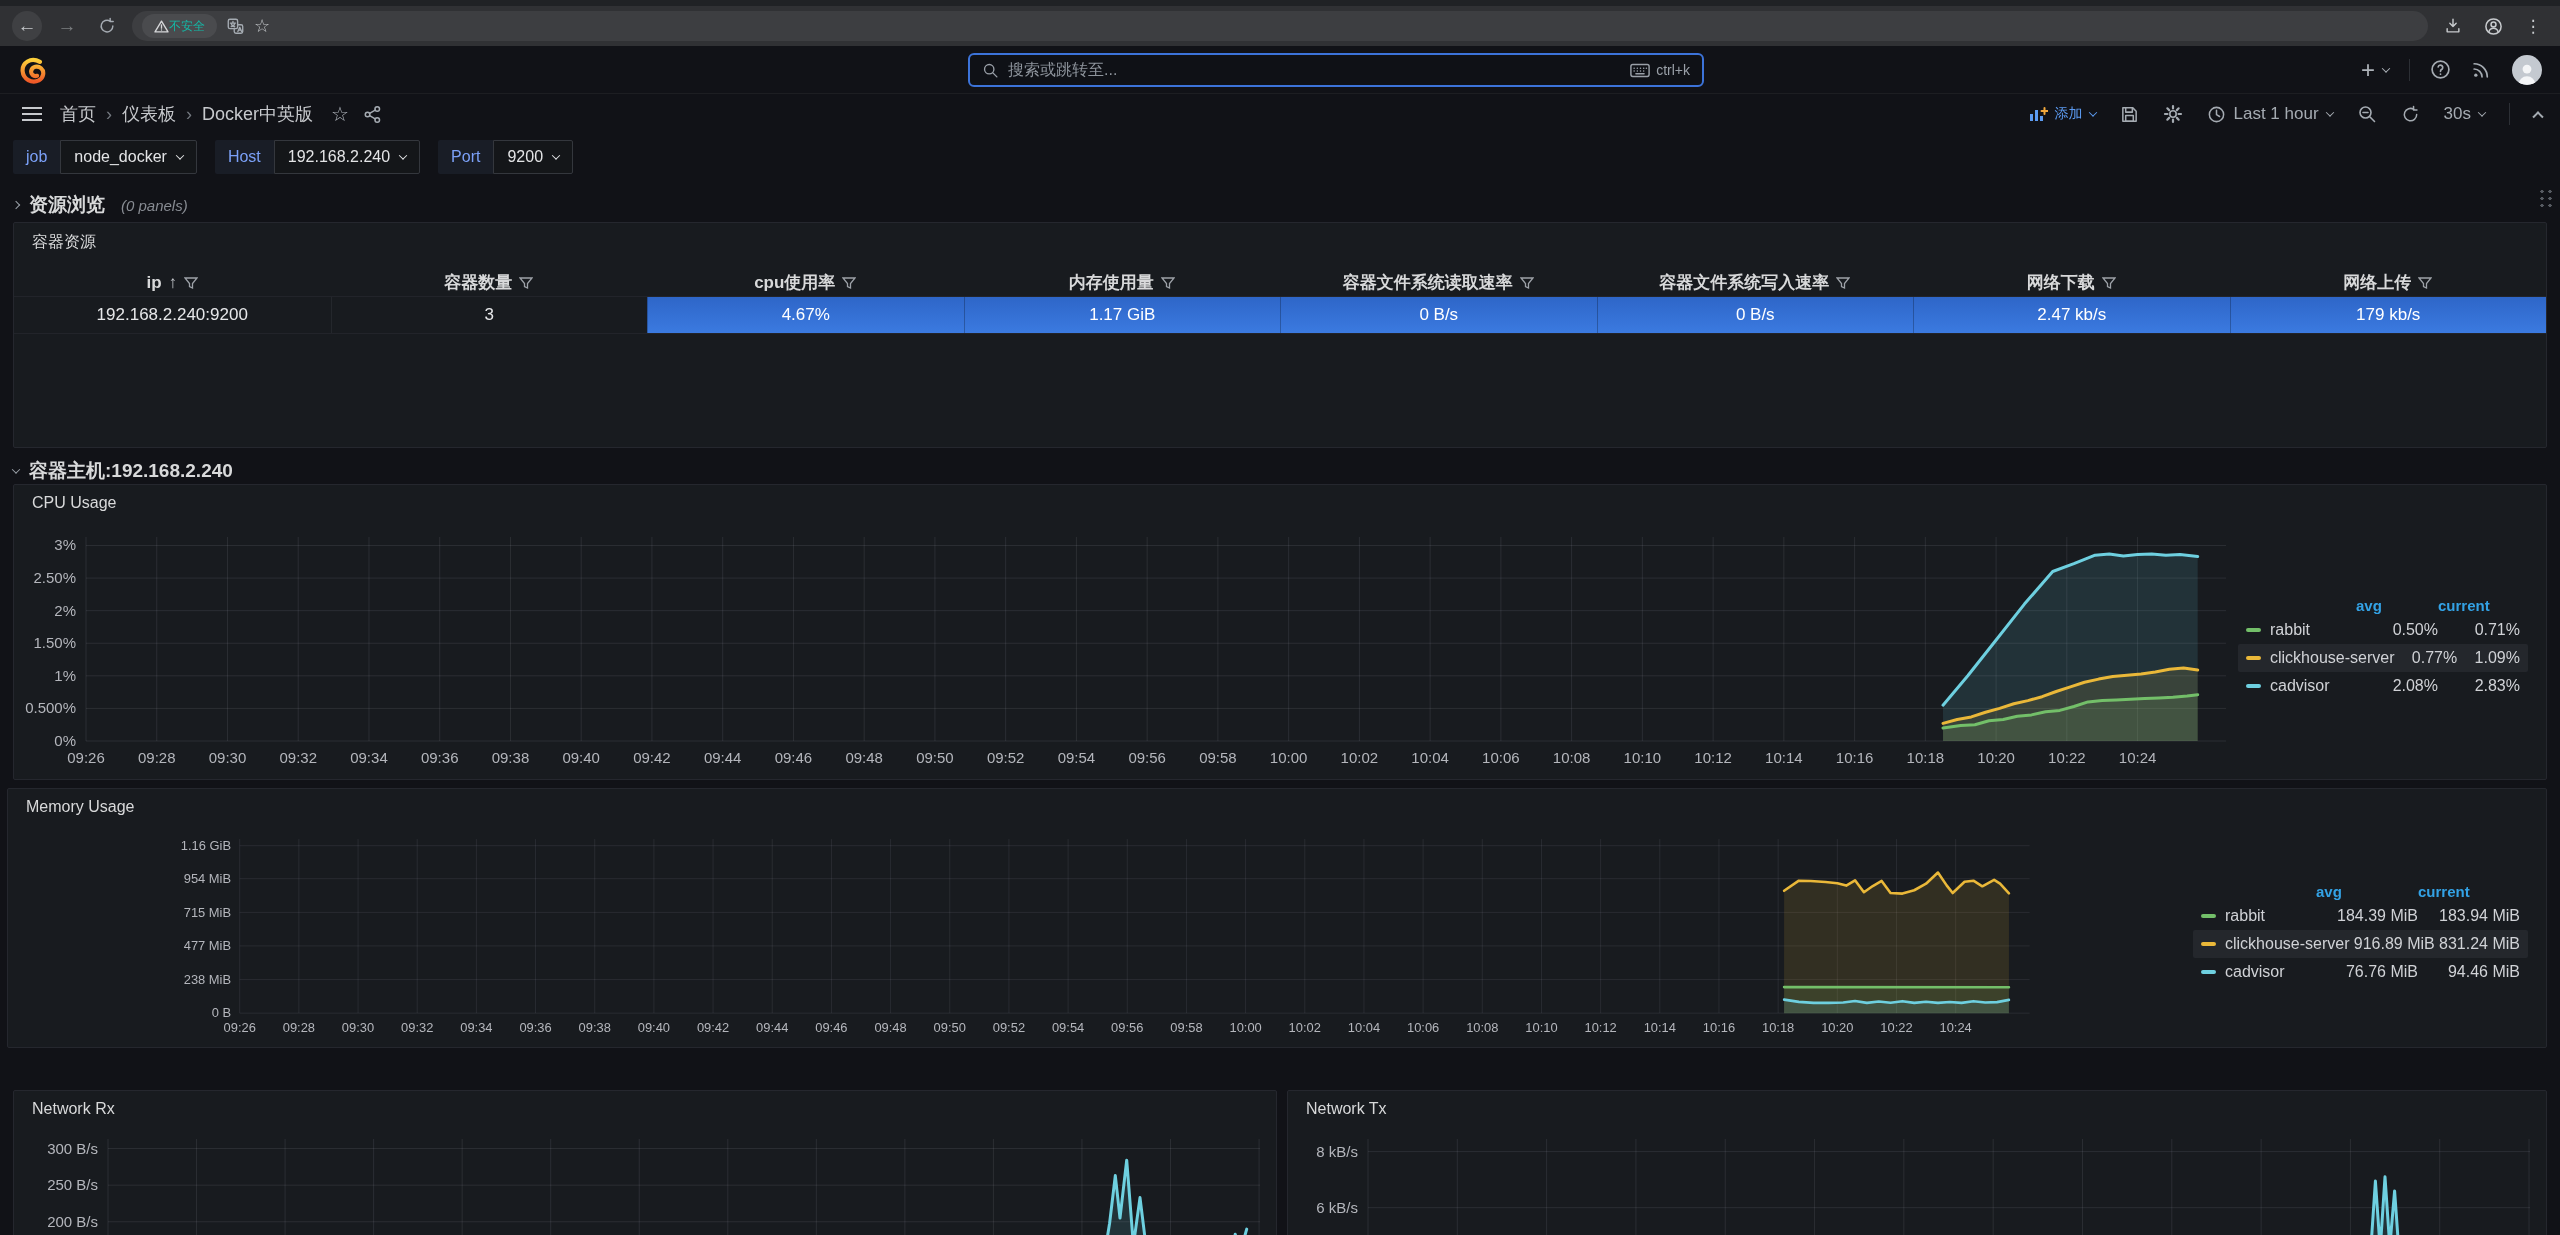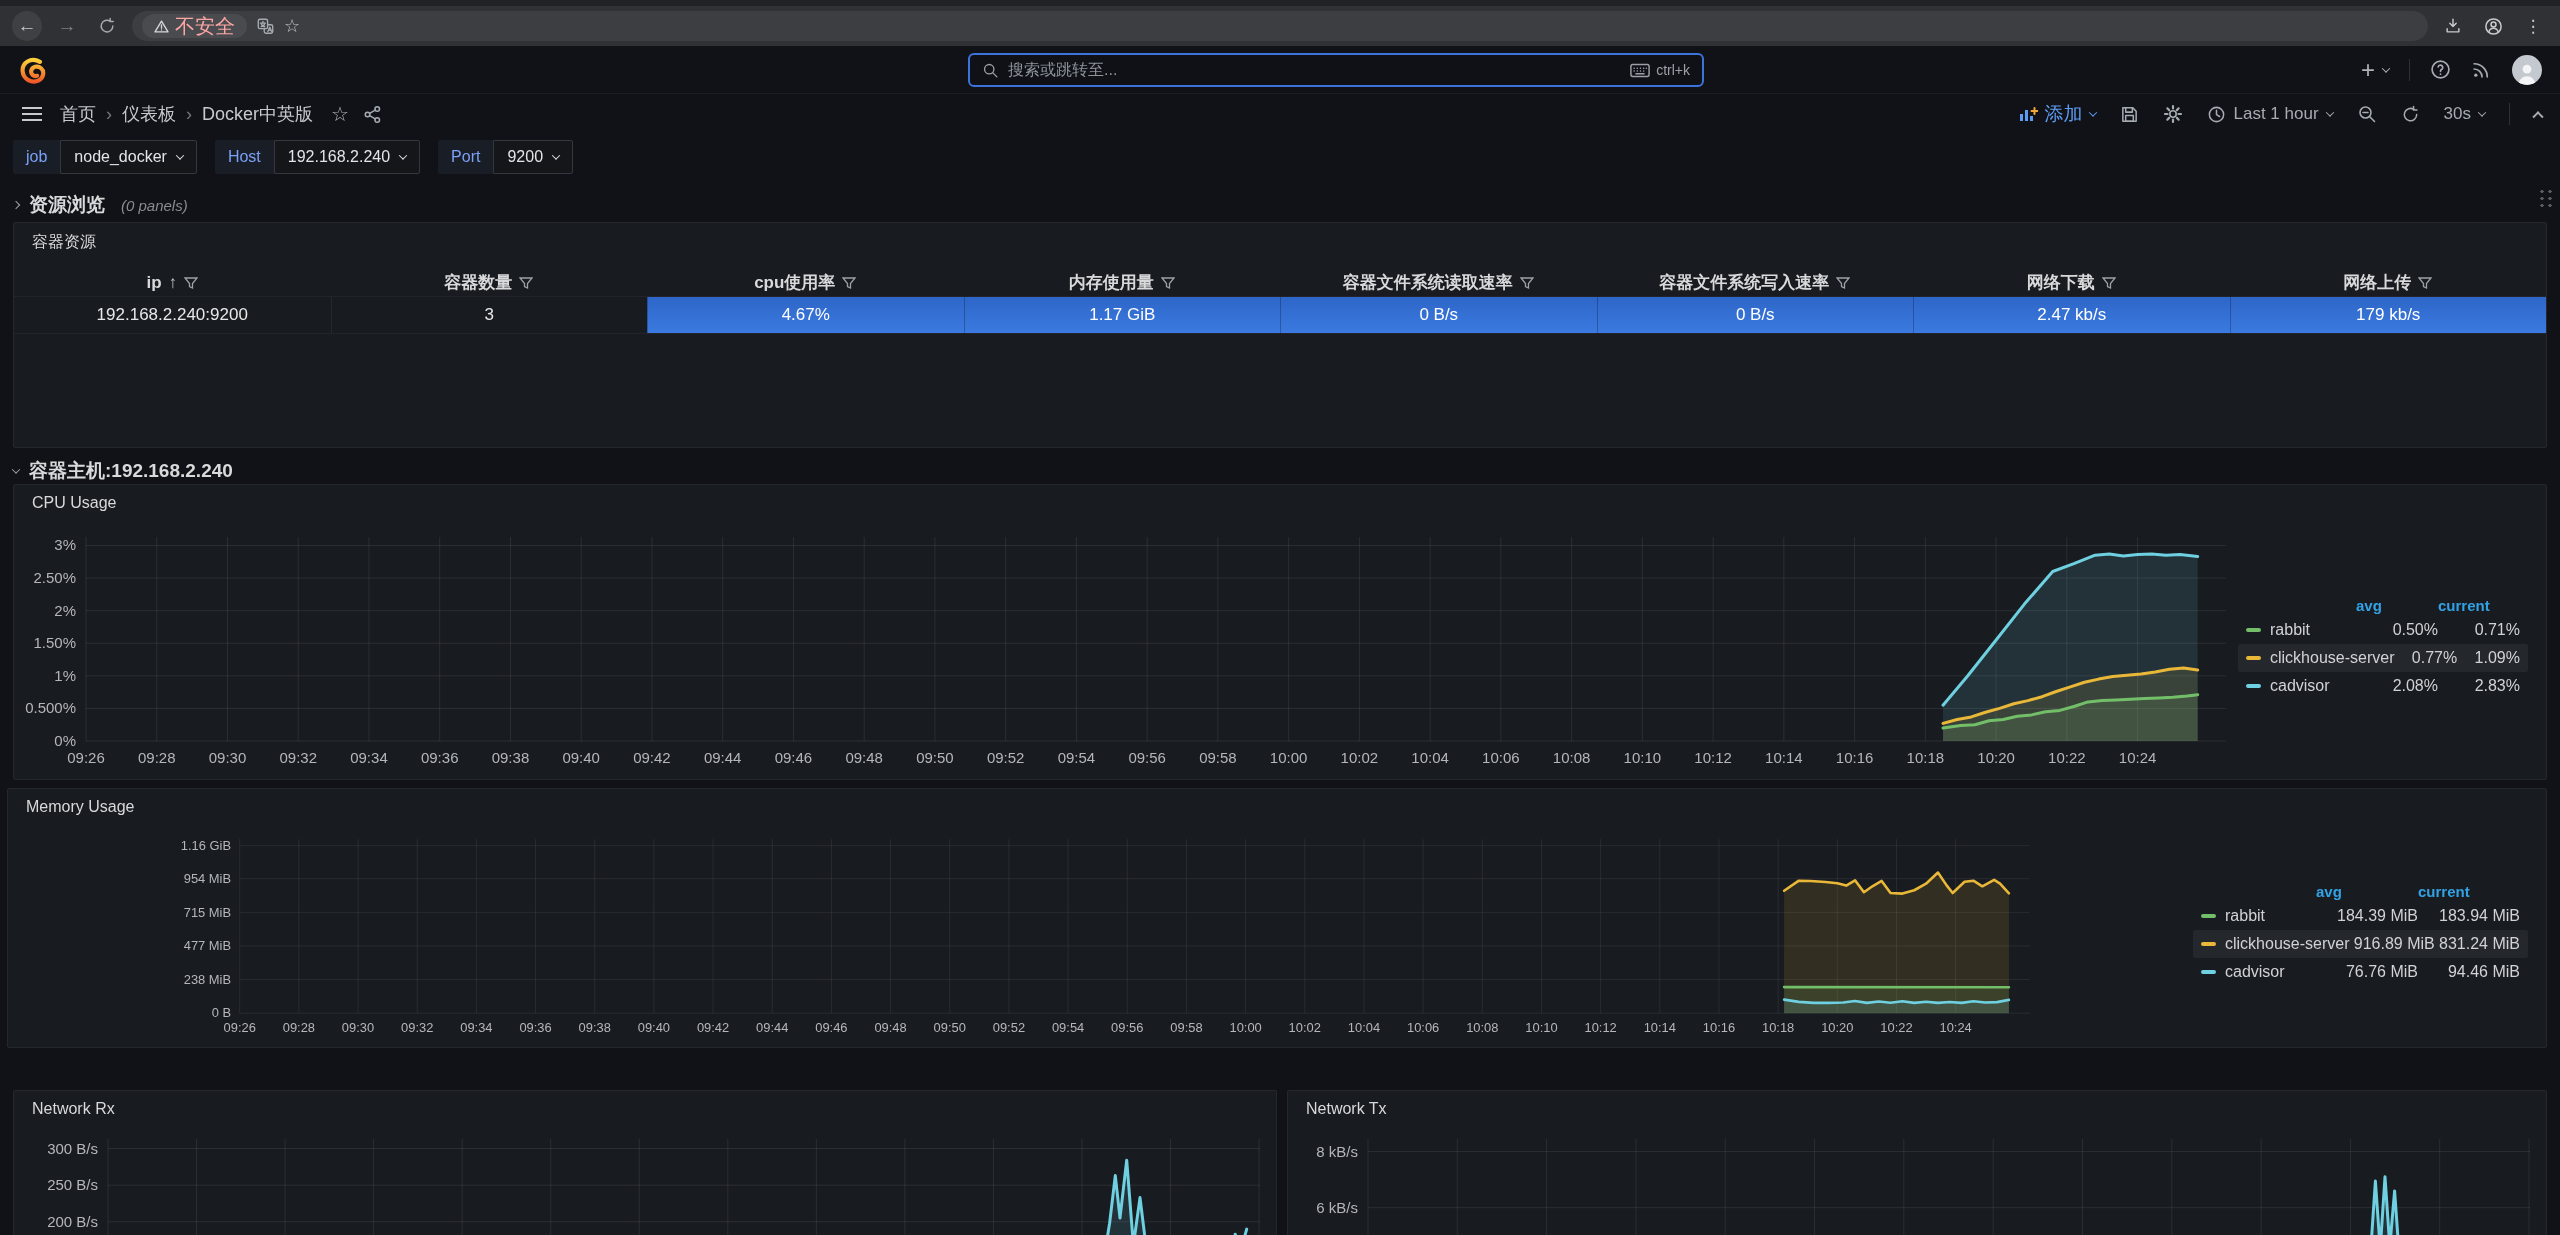--- a/index.html
+++ b/index.html
@@ -11,21 +11,21 @@
   .win-frame { top:0; left:0; width:100%; height:6px; background:#202225; }
   .browser-bar { top:6px; left:0; width:100%; height:40px; background:#303134;
     display:flex; align-items:center; padding:0 12px; gap:10px; }
   .bicon { width:30px; height:30px; border-radius:50%; display:flex; align-items:center;
     justify-content:center; color:#c7cacd; font-size:19px; flex:none; }
   .bicon.bg { background:#3f4043; }
   .bicon.dim { color:#7d8083; }
   .omnibox { flex:1; height:30px; background:#3d3e41; border-radius:15px; display:flex;
     align-items:center; padding:0 10px; gap:10px; min-width:0; }
   .sec-chip { height:24px; background:#4a4b4e; border-radius:12px; display:flex; align-items:center;
-    gap:6px; padding:0 12px; color:#fca5a5; font-size:20px; flex:none; }
+    padding:0 12px; color:#14b8a6; font-size:12px; flex:none; }
   .url { flex:1; color:#e8eaed; font-size:15px; white-space:nowrap; overflow:hidden; }
   .ob-ic { color:#c2c5c8; flex:none; display:flex; }
 
   
   .gf-nav { top:46px; left:0; width:100%; height:48px; background:#111217;
     border-bottom:1px solid rgba(255,255,255,0.05); display:flex; align-items:center; padding:0 18px; }
   .gf-logo { width:30px; height:30px; flex:none; }
   .searchbox { position:absolute; left:968px; top:7px; width:736px; height:34px;
     background:#0f1116; border:2px solid #3c73d9; border-radius:6px; display:flex;
     align-items:center; padding:0 12px; gap:9px; color:#8e949c; font-size:16px; }
@@ -38,21 +38,21 @@
 
   
   .gf-toolbar { top:94px; left:0; width:100%; height:40px; display:flex; align-items:center;
     padding:0 18px; gap:14px; color:#c7c9cd; }
   .burger { width:20px; height:2px; background:#c7c9cd; position:relative; flex:none; margin:0 4px; }
   .burger::before,.burger::after { content:""; position:absolute; left:0; width:20px; height:2px; background:#c7c9cd; }
   .burger::before { top:-6px; } .burger::after { top:6px; }
   .crumbs { display:flex; align-items:center; gap:10px; font-size:18px; }
   .crumb-sep { color:#73787f; font-size:18px; }
   .tb-right { margin-left:auto; display:flex; align-items:center; gap:24px; color:#a5abb2; font-size:17px; }
-  .addbtn { color:#5c9bf2; display:flex; align-items:center; gap:7px; font-size:19px; font-weight:500; }
+  .addbtn { color:#5c9bf2; display:flex; align-items:center; gap:7px; font-size:14px; font-weight:500; }
   .chev { display:inline-block; width:8px; height:8px; border-right:2px solid currentColor;
     border-bottom:2px solid currentColor; }
   .chev.d { transform:rotate(45deg) translate(-1px,-1px); }
   .chev.u { transform:rotate(-135deg) translate(-2px,-2px); }
   .chev.r { transform:rotate(-45deg); }
   .chev.s { width:6px; height:6px; border-width:1.5px; }
   .iconbtn { display:flex; align-items:center; gap:8px; }
 
   
   .submenu { top:140px; left:13px; display:flex; gap:18px; align-items:center; }

